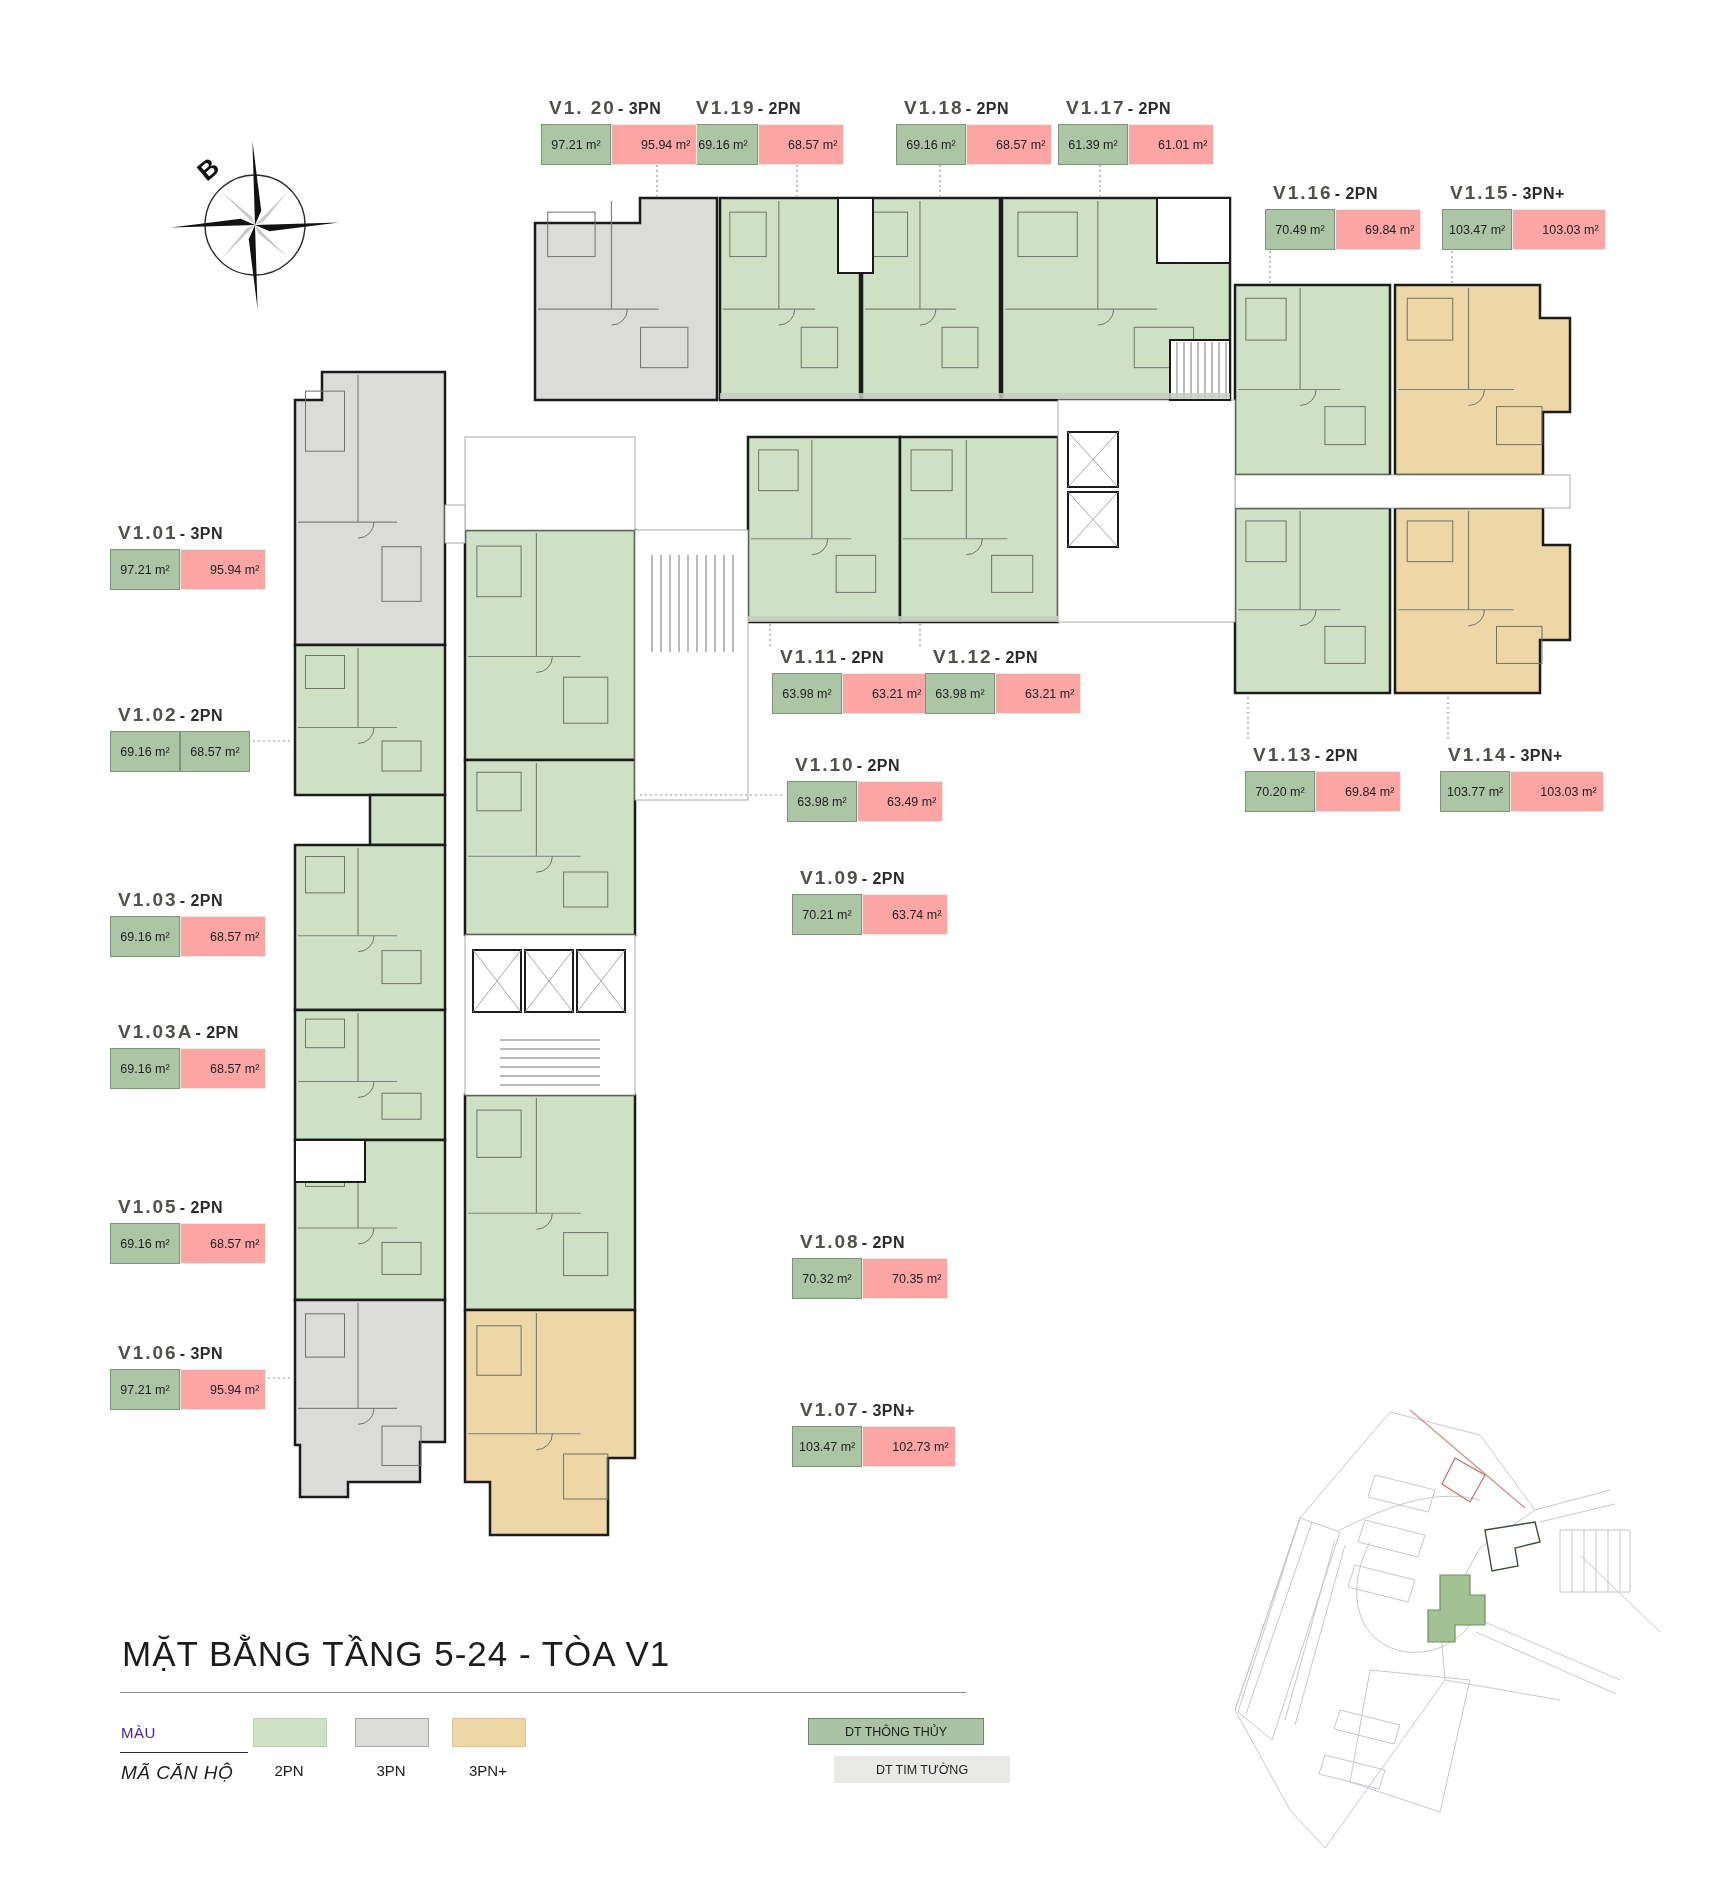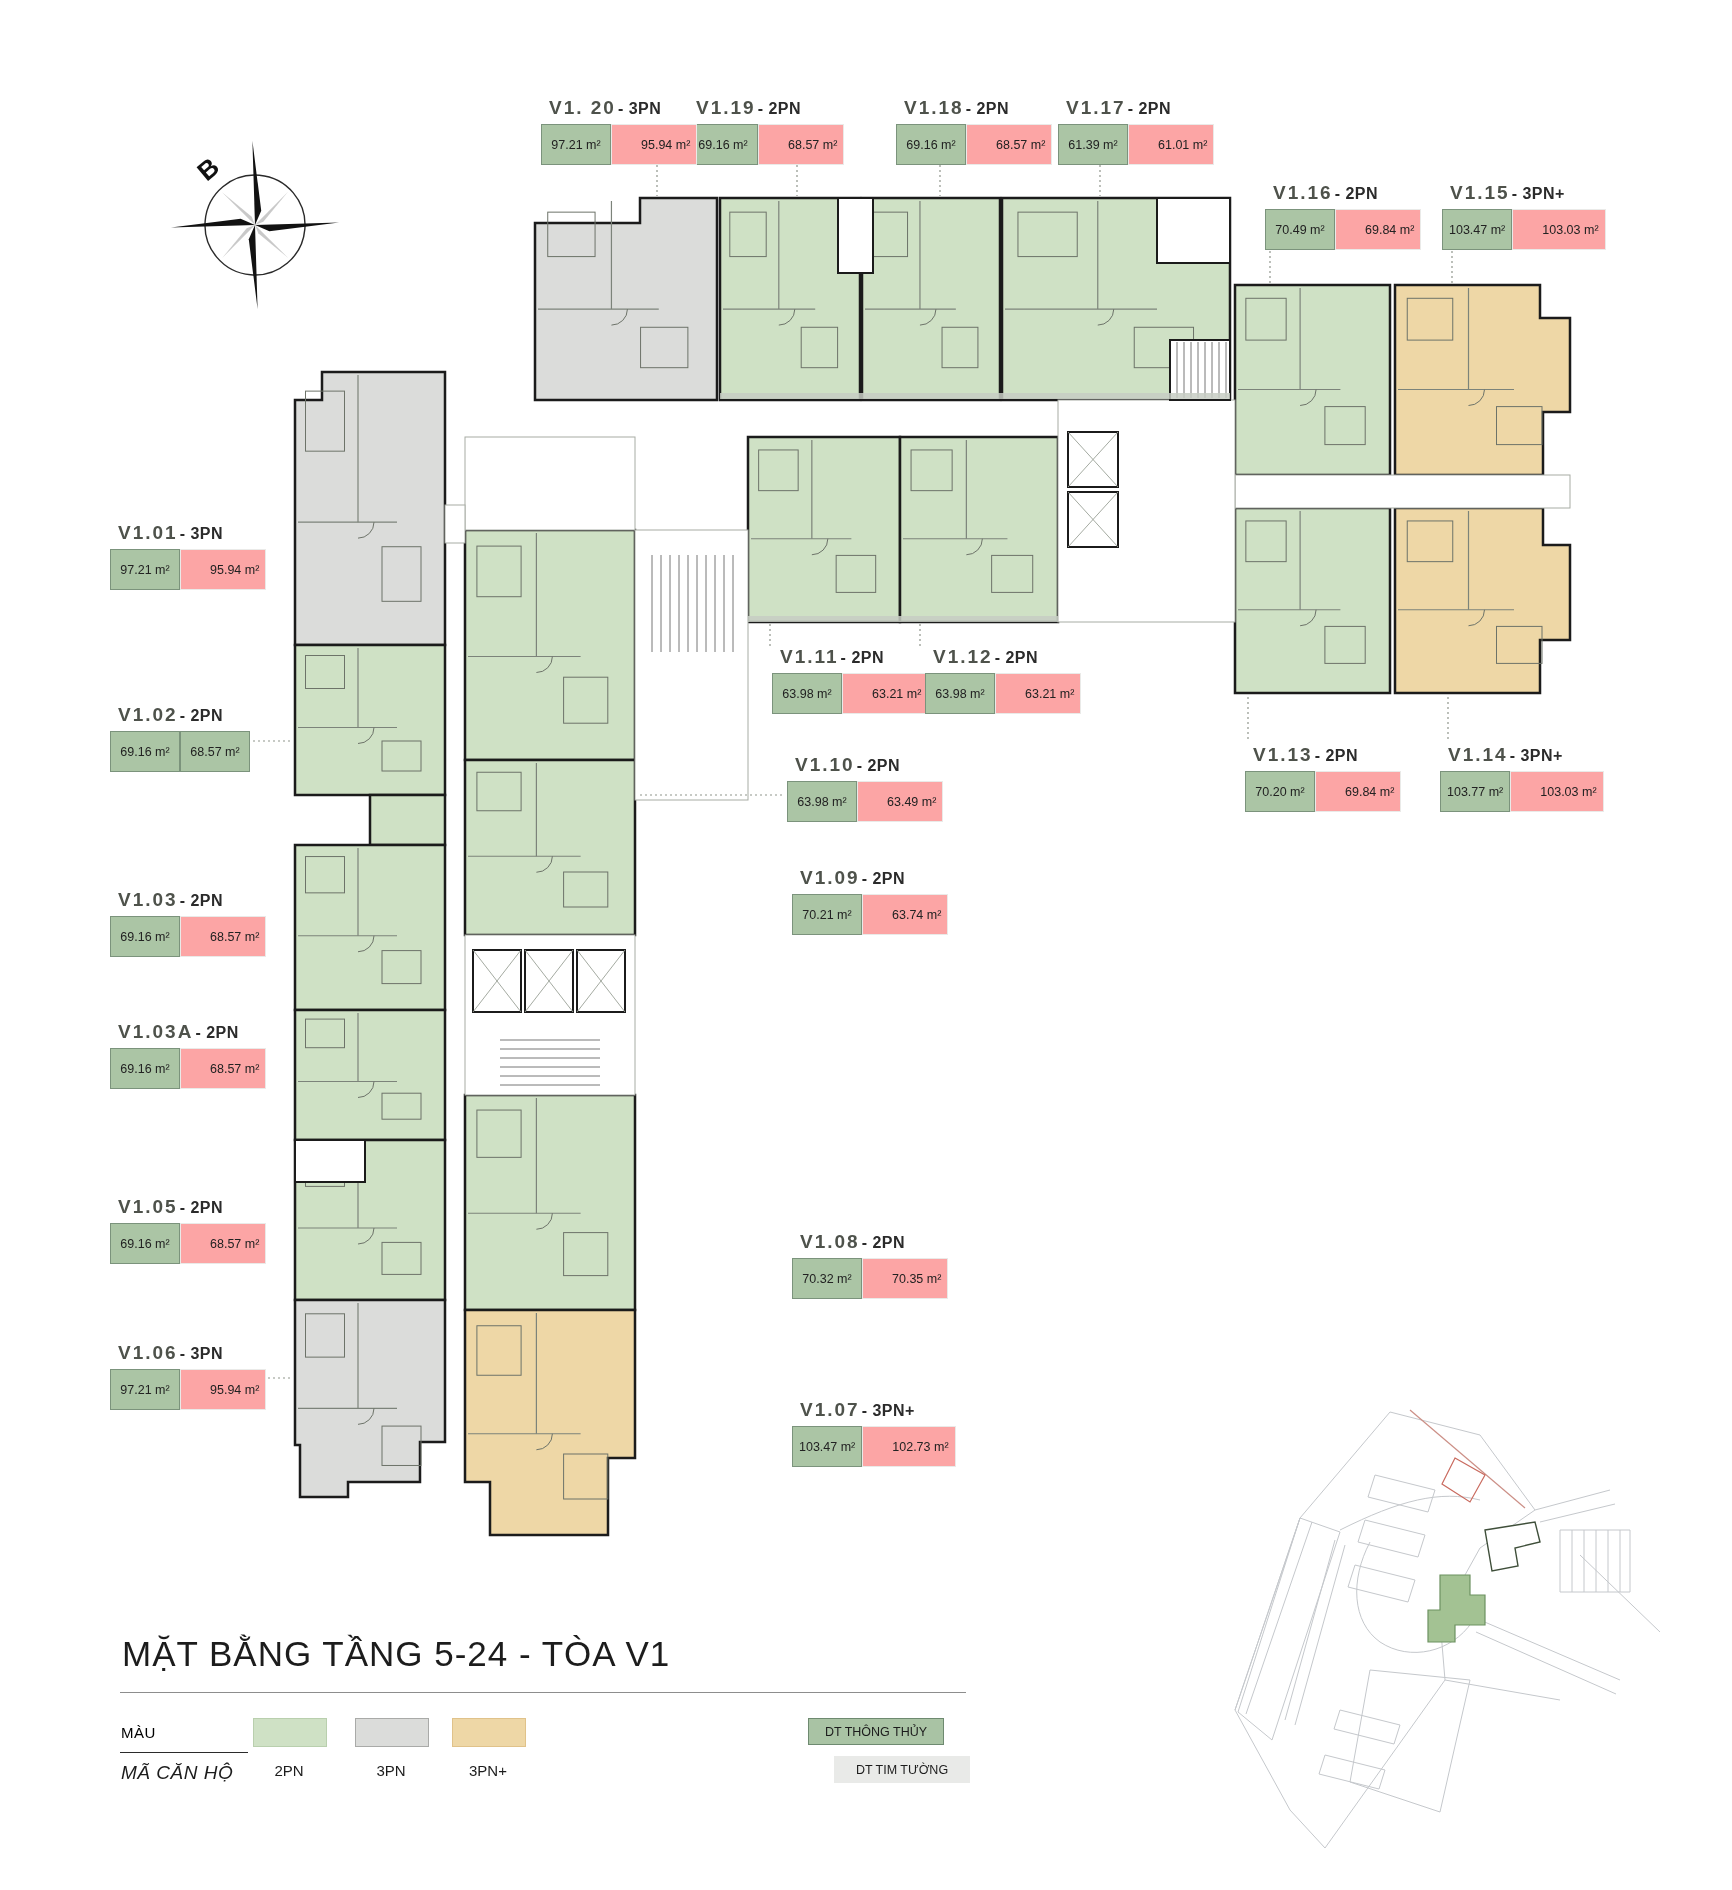--- a/index.html
+++ b/index.html
@@ -13,30 +13,30 @@
   .ucode-suffix{font-size:16px;font-weight:600;color:#2b2b2b;letter-spacing:0.5px;margin-left:2px;}
   .ubadges{margin-top:5px;display:flex;}
   .badge{display:inline-flex;align-items:center;justify-content:center;min-width:70px;height:41px;
          font-size:12.5px;color:#222;padding:0 6px;box-sizing:border-box;}
   .badge-green{background:#abc5a5;border:1px solid #7b937c;}
   .badge-gray{background:#fca5a5;border:1px solid #eaeae8;padding-left:29px;}
   
   .plan-title{position:absolute;left:122px;top:1634px;font-size:35px;font-weight:400;
               color:#1c1c1c;letter-spacing:1px;z-index:5;}
   .title-rule{position:absolute;left:120px;top:1692px;width:846px;height:1px;background:#8d8d8d;z-index:5;}
-  .legend-color-label{position:absolute;left:121px;top:1724px;font-size:15px;color:#000000;letter-spacing:0.5px;}
+  .legend-color-label{position:absolute;left:121px;top:1724px;font-size:15px;color:#4c1d95;letter-spacing:0.5px;}
   .legend-sep{position:absolute;left:120px;top:1752px;width:128px;height:1px;background:#2b2b2b;}
   .legend-code-label{position:absolute;left:121px;top:1762px;font-size:19px;color:#1c1c1c;letter-spacing:0.5px;font-style:italic;}
   .swatch-box{position:absolute;width:72px;height:27px;}
   .swatch-2pn{left:253px;top:1718px;background:#cfe1c5;border:1px solid #b9cfae;}
   .swatch-3pn{left:355px;top:1718px;background:#dbdcda;border:1px solid #a9aaa8;}
   .swatch-3pnplus{left:452px;top:1718px;background:#eed7a6;border:1px solid #e0c28a;}
   .swatch-label{position:absolute;top:1762px;width:72px;text-align:center;font-size:15px;color:#1c1c1c;}
   .swatch-label-2pn{left:253px;} .swatch-label-3pn{left:355px;} .swatch-label-3pnplus{left:452px;}
-  .areakey{position:absolute;left:808px;width:136px;height:27px;display:flex;align-items:center;
+  .areakey{position:absolute;left:808px;width:176px;height:27px;display:flex;align-items:center;
            justify-content:center;font-size:12.5px;color:#1c1c1c;box-sizing:border-box;}
   .areakey-green{top:1718px;background:#a9c3a4;border:1px solid #6e8a70;}
   .areakey-gray{top:1756px;background:#e9eae8;border:1px solid #e9eae8;margin-left:26px;}
 </style>
 </head>
 <body>
 
 <svg id="plan-svg" width="1732" height="1890" viewBox="0 0 1732 1890">
   <g id="units-layer">
       <polygon points="640,198 717,198 717,400 535,400 535,223 640,223" fill="#dbdcda" stroke="#1b1b1b" stroke-width="2.5"></polygon>

